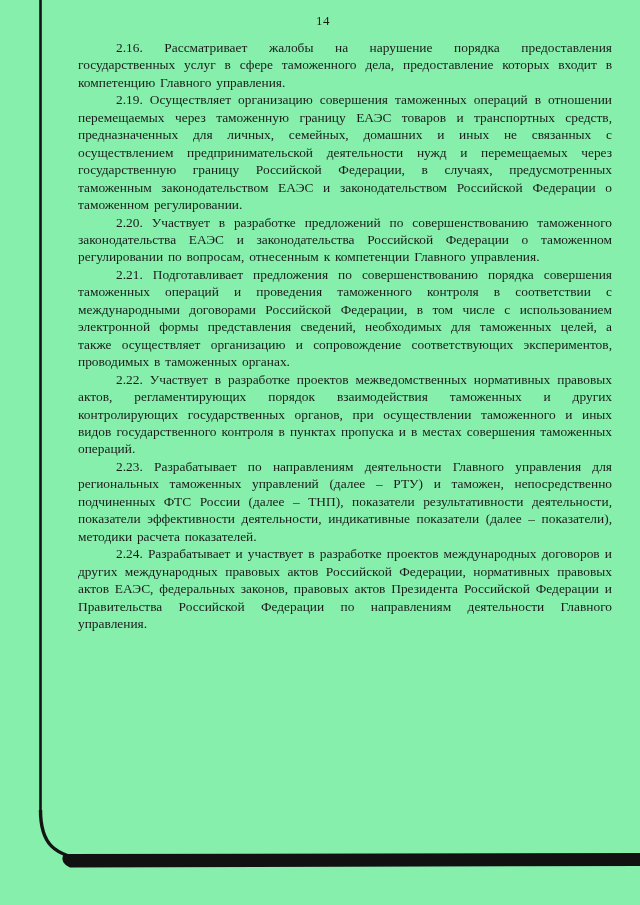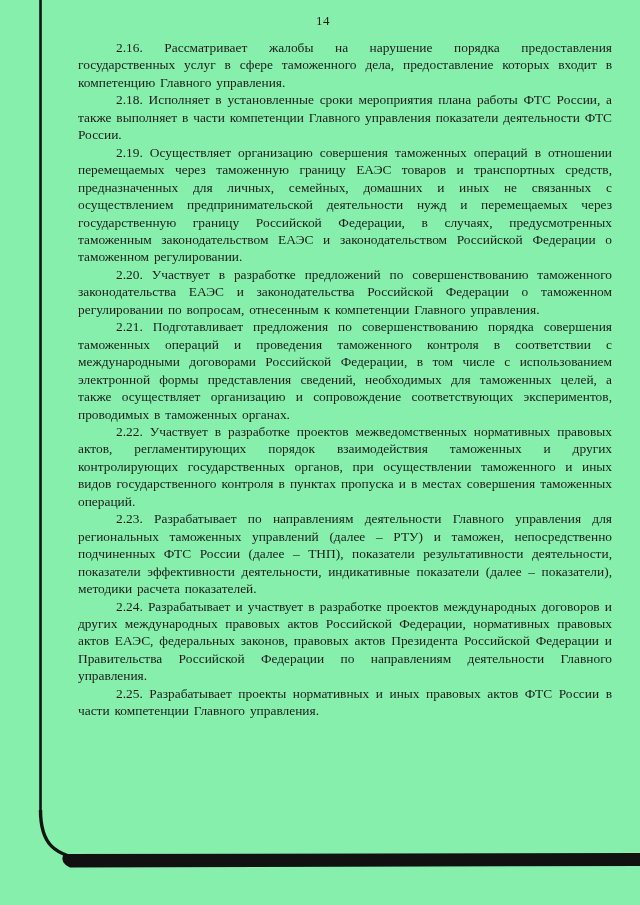--- a/index.html
+++ b/index.html
@@ -50,28 +50,26 @@
 </style>
 </head>
 <body>
 
 <div class="page">
 
   <div class="page-number">14</div>
 
   <div class="content">
     <p>2.16. Рассматривает жалобы на нарушение порядка предоставления государственных услуг в сфере таможенного дела, предоставление которых входит в компетенцию Главного управления.</p>
-    <p>2.18. Исполняет в установленные сроки мероприятия плана работы ФТС России, а также выполняет в части компетенции Главного управления показатели деятельности ФТС России.</p>
     <p>2.19. Осуществляет организацию совершения таможенных операций в отношении перемещаемых через таможенную границу ЕАЭС товаров и транспортных средств, предназначенных для личных, семейных, домашних и иных не связанных с осуществлением предпринимательской деятельности нужд и перемещаемых через государственную границу Российской Федерации, в случаях, предусмотренных таможенным законодательством ЕАЭС и законодательством Российской Федерации о таможенном регулировании.</p>
     <p>2.20. Участвует в разработке предложений по совершенствованию таможенного законодательства ЕАЭС и законодательства Российской Федерации о таможенном регулировании по вопросам, отнесенным к компетенции Главного управления.</p>
     <p>2.21. Подготавливает предложения по совершенствованию порядка совершения таможенных операций и проведения таможенного контроля в соответствии с международными договорами Российской Федерации, в том числе с использованием электронной формы представления сведений, необходимых для таможенных целей, а также осуществляет организацию и сопровождение соответствующих экспериментов, проводимых в таможенных органах.</p>
     <p>2.22. Участвует в разработке проектов межведомственных нормативных правовых актов, регламентирующих порядок взаимодействия таможенных и других контролирующих государственных органов, при осуществлении таможенного и иных видов государственного контроля в пунктах пропуска и в местах совершения таможенных операций.</p>
     <p>2.23. Разрабатывает по направлениям деятельности Главного управления для региональных таможенных управлений (далее – РТУ) и таможен, непосредственно подчиненных ФТС России (далее – ТНП), показатели результативности деятельности, показатели эффективности деятельности, индикативные показатели (далее – показатели), методики расчета показателей.</p>
     <p>2.24. Разрабатывает и участвует в разработке проектов международных договоров и других международных правовых актов Российской Федерации, нормативных правовых актов ЕАЭС, федеральных законов, правовых актов Президента Российской Федерации и Правительства Российской Федерации по направлениям деятельности Главного управления.</p>
-    <p>2.25. Разрабатывает проекты нормативных и иных правовых актов ФТС России в части компетенции Главного управления.</p>
   </div>
 
   <svg class="scan-artifacts" width="640" height="905" viewBox="0 0 640 905">
 
     <line x1="40.5" y1="0" x2="40.5" y2="816" stroke="#141414" stroke-width="2.6"></line>
 
     <path d="M 40.5 810 C 40.5 842, 52 857, 92 860" fill="none" stroke="#141414" stroke-width="3.4"></path>
 
     <path d="M 64 854 L 640 853 L 640 866 L 70 867.5 C 62 864 61 858 64 854 Z" fill="#111111"></path>
   </svg>

